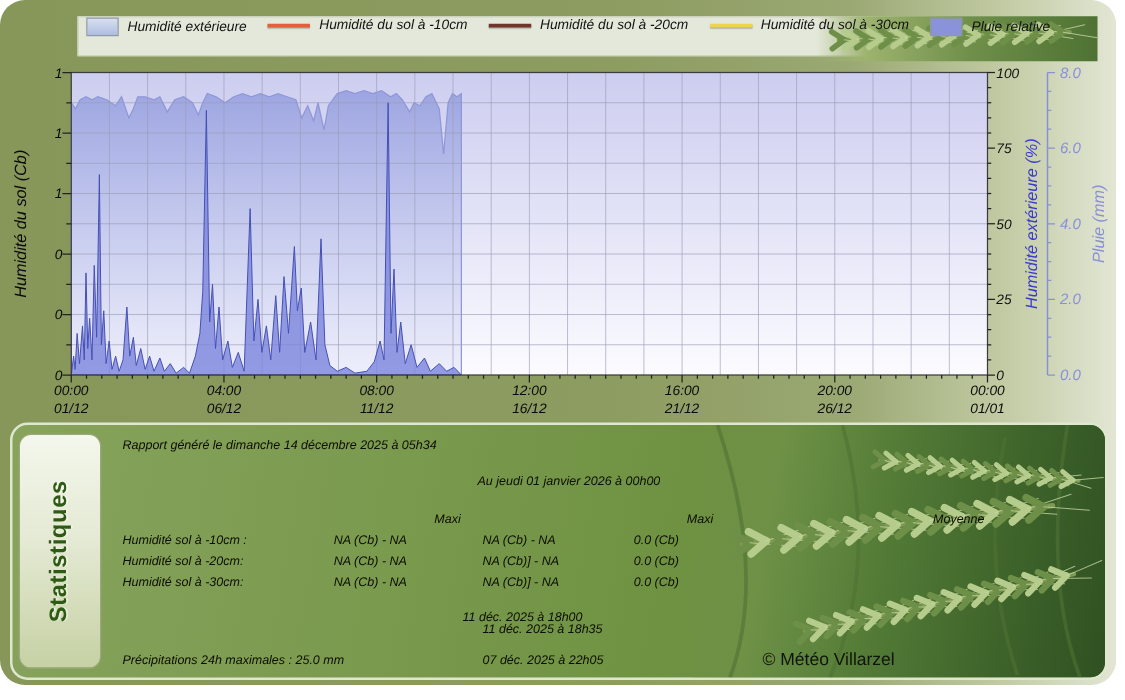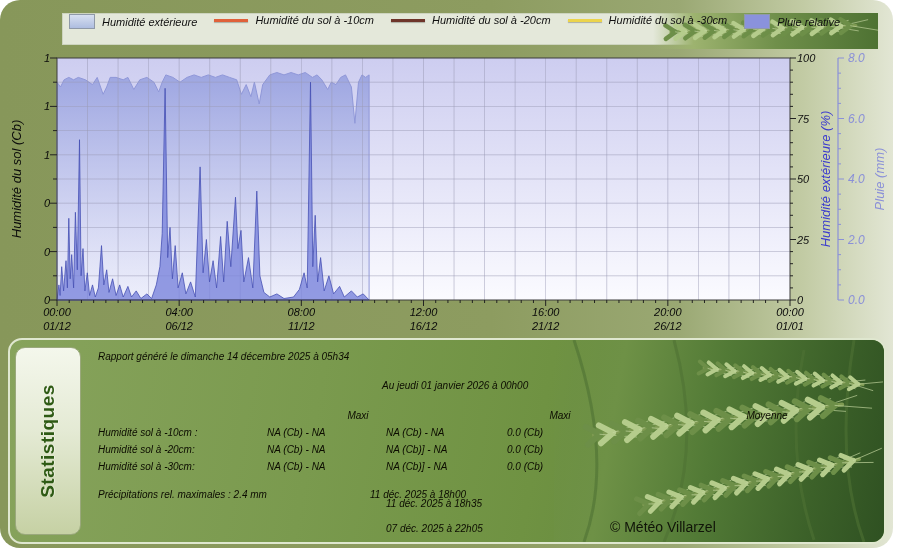--- a/index.html
+++ b/index.html
@@ -532,23 +532,23 @@
     <div class="stxt" style="left:88px;top:104px;">Humidité sol à -20cm:</div>
     <div class="stxt" style="left:257px;top:104px;">NA (Cb) - NA</div>
     <div class="stxt" style="left:376px;top:104px;">NA (Cb)] - NA</div>
     <div class="stxt" style="left:497px;top:104px;">0.0 (Cb)</div>
 
     <div class="stxt" style="left:88px;top:121px;">Humidité sol à -30cm:</div>
     <div class="stxt" style="left:257px;top:121px;">NA (Cb) - NA</div>
     <div class="stxt" style="left:376px;top:121px;">NA (Cb)] - NA</div>
     <div class="stxt" style="left:497px;top:121px;">0.0 (Cb)</div>
 
-    <div class="stxt" style="left:88px;top:149px;">Précipitations rel. maximales : 2.4 mm</div>
     <div class="stxt" style="left:360px;top:149px;">11 déc. 2025 à 18h00</div>
     <div class="stxt" style="left:376px;top:158px;">11 déc. 2025 à 18h35</div>
+    <div class="stxt" style="left:88px;top:183px;">Précipitations 24h maximales : 25.0 mm</div>
     <div class="stxt" style="left:376px;top:183px;">07 déc. 2025 à 22h05</div>
 
     <div class="stxt" style="left:600px;top:179px;font-style:normal;font-size:14px;color:#101408;">© Météo Villarzel</div>
   </div>
 </div>
 
 <div id="edge-r"></div>
 <div id="edge-b"></div>
 
 </body></html>

